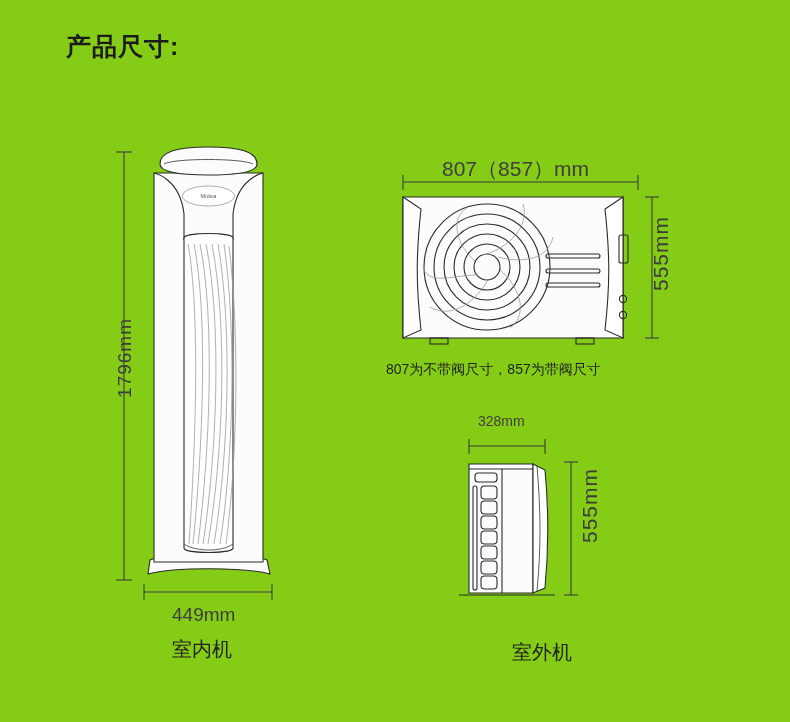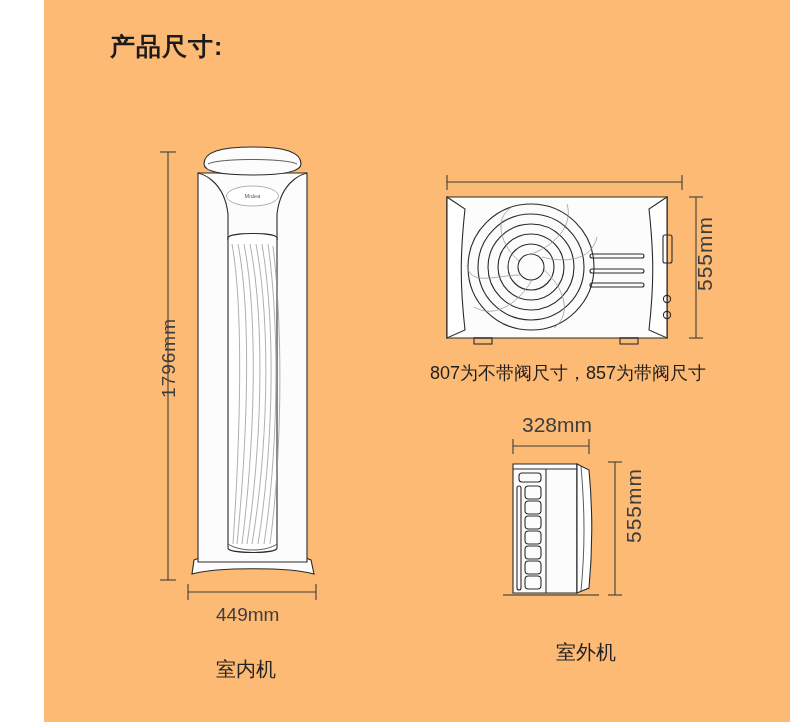--- a/index.html
+++ b/index.html
@@ -11,22 +11,21 @@
     width: 790px;
     height: 722px;
     position: relative;
     font-family: "Liberation Sans", "DejaVu Sans", sans-serif;
     color: #3a3a3a;
     overflow: hidden;
   }
   #page {
     position: absolute;
     inset: 0;
-    background: #fdba74;
-    margin-left: 44px;
+    background: #84cc16;
   }
   .page-title {
     position: absolute;
     left: 66px;
     top: 30px;
     font-size: 25px;
     font-weight: bold;
     color: #1b1b1b;
     letter-spacing: 1px;
     white-space: nowrap;
@@ -47,21 +46,21 @@
     color: #3d3d3d;
     white-space: nowrap;
   }
   .dim-label.vertical {
     writing-mode: vertical-rl;
     transform: rotate(180deg);
     letter-spacing: 1px;
   }
   .note {
     position: absolute;
-    font-size: 18px;
+    font-size: 14px;
     color: #1f1f1f;
     white-space: nowrap;
     text-align: right;
   }
   svg { display: block; overflow: visible; }
   .ln   { fill: none; stroke: #2b2b2b; stroke-width: 1.1; }
   .ln-t { fill: none; stroke: #4a4a4a; stroke-width: 0.9; }
   .ln-l { fill: none; stroke: #9a9a9a; stroke-width: 0.8; }
   .body-fill { fill: #fcfcfc; stroke: #2b2b2b; stroke-width: 1.1; }
   .panel-fill { fill: #ffffff; stroke: #2b2b2b; stroke-width: 1.1; }
@@ -118,21 +117,21 @@
         <line x1="40" y1="444" x2="40" y2="460"></line>
         <line x1="168" y1="444" x2="168" y2="460"></line>
       </g>
     </svg>
   </div>
 
   <div class="dim-label vertical" style="left:114px; top:318px;">1796mm</div>
 
   <div class="dim-label" style="left:172px; top:604px;text-align:center;">449mm</div>
 
-  <div class="caption" style="left:172px; top:656px;">室内机</div>
+  <div class="caption" style="left:172px; top:636px;">室内机</div>
 
   <div class="fig" style="left:390px; top:175px;">
     <svg width="275" height="180" viewBox="0 0 275 180">
 
       <g class="dim">
         <line x1="13" y1="7" x2="248" y2="7"></line>
         <line x1="13" y1="0" x2="13" y2="15"></line>
         <line x1="248" y1="0" x2="248" y2="15"></line>
       </g>
 
@@ -179,20 +178,21 @@
         <circle class="ln" cx="233" cy="140" r="3.6" fill="#e8e8e8"></circle>
       </g>
 
       <g>
         <rect class="ln" x="40" y="163" width="18" height="6" fill="#f4f4f4"></rect>
         <rect class="ln" x="186" y="163" width="18" height="6" fill="#f4f4f4"></rect>
       </g>
     </svg>
   </div>
 
+  <div class="dim-label" style="left:442px; top:155px; font-size:21px;">807（857）mm</div>
 
   <div class="dim-label vertical" style="left:649px; top:216px; font-size:21px;">555mm</div>
 
   <div class="note" style="left:386px; top:361px;">807为不带阀尺寸，857为带阀尺寸</div>
 
   <div class="fig" style="left:455px; top:438px;">
     <svg width="160" height="180" viewBox="0 0 160 180">
 
       <g class="dim">
         <line x1="14" y1="8" x2="90" y2="8"></line>
@@ -226,19 +226,19 @@
         <rect x="26" y="63" width="16" height="13" rx="3.5"></rect>
         <rect x="26" y="78" width="16" height="13" rx="3.5"></rect>
         <rect x="26" y="93" width="16" height="13" rx="3.5"></rect>
         <rect x="26" y="108" width="16" height="13" rx="3.5"></rect>
         <rect x="26" y="123" width="16" height="13" rx="3.5"></rect>
         <rect x="26" y="138" width="16" height="13" rx="3.5"></rect>
       </g>
     </svg>
   </div>
 
-  <div class="dim-label" style="left:478px; top:413px; font-size:21px;">328mm</div>
+  <div class="dim-label" style="left:478px; top:413px; font-size:14px;">328mm</div>
 
   <div class="dim-label vertical" style="left:578px; top:468px; font-size:21px;">555mm</div>
 
   <div class="caption" style="left:512px; top:639px;">室外机</div>
 
 </div>
 
 </body></html>

